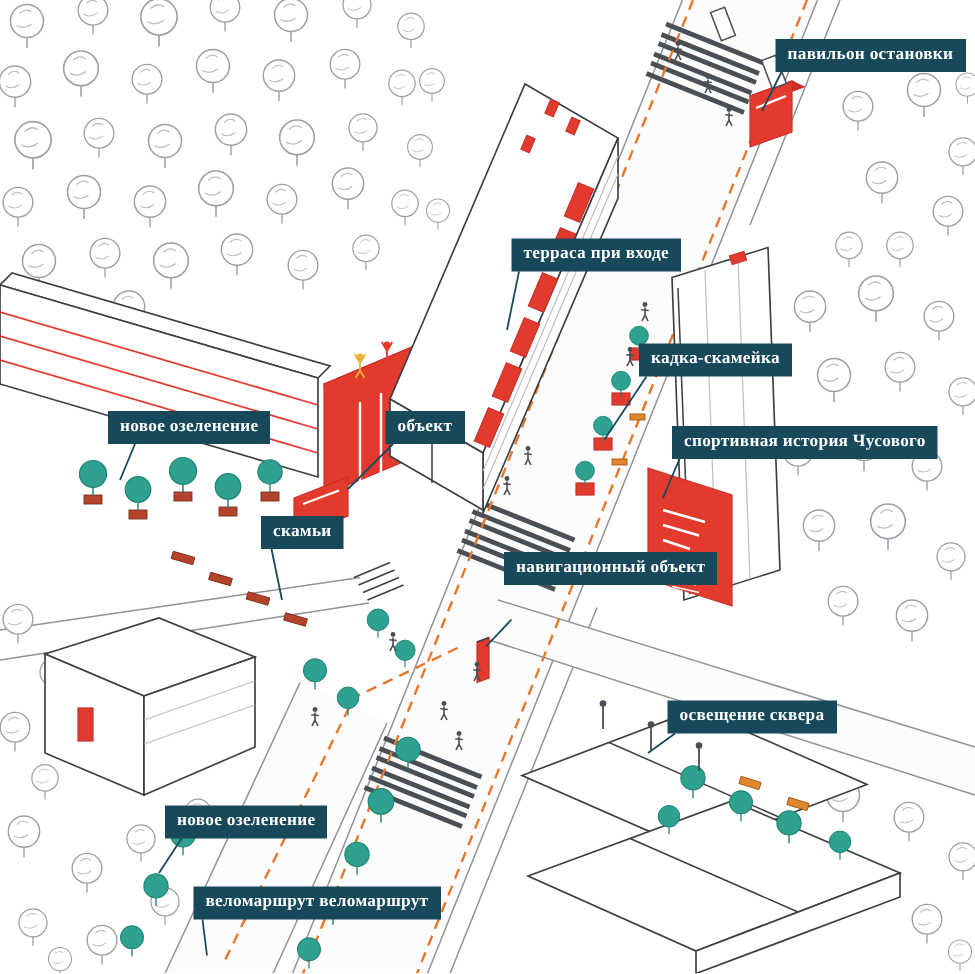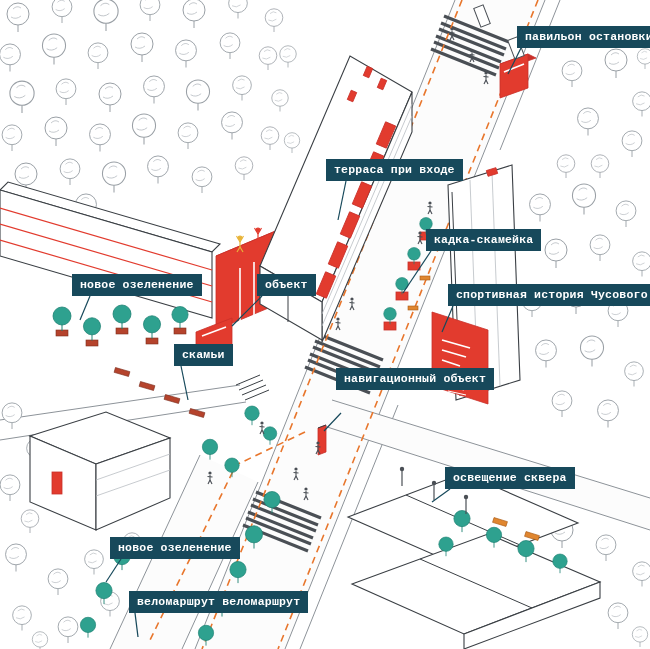--- a/index.html
+++ b/index.html
@@ -1,18 +1,18 @@
 <!DOCTYPE html>
 <html style="--callout-bg: #17495b; --accent-red: #e23b2e; --accent-red-dark: #c9302a; --tree-teal: #2ea18f; --route-orange: #e8762c; --line-dark: #3a3f44; --bench-red: #b5432c; --bench-orange: #e0862f;"><head>
 <meta charset="utf-8">
 <title>annotated-plan</title>
 <style>
   html,body{margin:0;padding:0;background:#ffffff;}
   .stage{position:relative;width:650px;height:649px;overflow:hidden;background:#fff;
-         font-family:Liberation Mono, monospace;}
+         font-family:Liberation Serif, serif;}
   .stage svg{position:absolute;left:0;top:0;}
   .callout{position:absolute;background:var(--callout-bg,#17495b);color:#fff;
            font-size:11.5px;font-weight:bold;line-height:1;padding:5px 8px;
            white-space:nowrap;letter-spacing:.2px;z-index:5;}
   
   .bld{fill:#ffffff;stroke:var(--line-dark,#3a3f44);stroke-width:1.1;}
   .ln{stroke:var(--line-dark,#3a3f44);stroke-width:1;fill:none;}
   .thin{stroke:#b9bec3;stroke-width:.8;fill:none;}
   .curb{stroke:#8d9399;stroke-width:1;fill:none;}
   .road{fill:#fcfcfc;}
@@ -393,21 +393,21 @@
     <line class="leader" x1="262" y1="296" x2="232" y2="326"></line>
     <line class="leader" x1="181" y1="366" x2="188" y2="400"></line>
     <line class="leader" x1="341" y1="413" x2="324" y2="431"></line>
     <line class="leader" x1="450" y1="489" x2="432" y2="502"></line>
     <line class="leader" x1="121" y1="559" x2="106" y2="582"></line>
     <line class="leader" x1="135" y1="613" x2="138" y2="637"></line>
   </g>
 </svg>
 
 <div class="callout" style="left:517px;top:26px"><span>павильон остановки</span></div>
-<div class="callout" style="left:326px;top:159px"><span>терраса при входе</span></div>
+<div class="callout" style="left:341px;top:159px"><span>терраса при входе</span></div>
 <div class="callout" style="left:426px;top:229px"><span>кадка-скамейка</span></div>
 <div class="callout" style="left:448px;top:284px"><span>спортивная история Чусового</span></div>
 <div class="callout" style="left:72px;top:274px"><span>новое озеленение</span></div>
 <div class="callout" style="left:257px;top:274px"><span>объект</span></div>
 <div class="callout" style="left:174px;top:344px"><span>скамьи</span></div>
 <div class="callout" style="left:336px;top:368px"><span>навигационный объект</span></div>
 <div class="callout" style="left:445px;top:467px"><span>освещение сквера</span></div>
 <div class="callout" style="left:110px;top:537px"><span>новое озеленение</span></div>
 <div class="callout" style="left:129px;top:591px"><span>веломаршрут веломаршрут</span></div>
 

